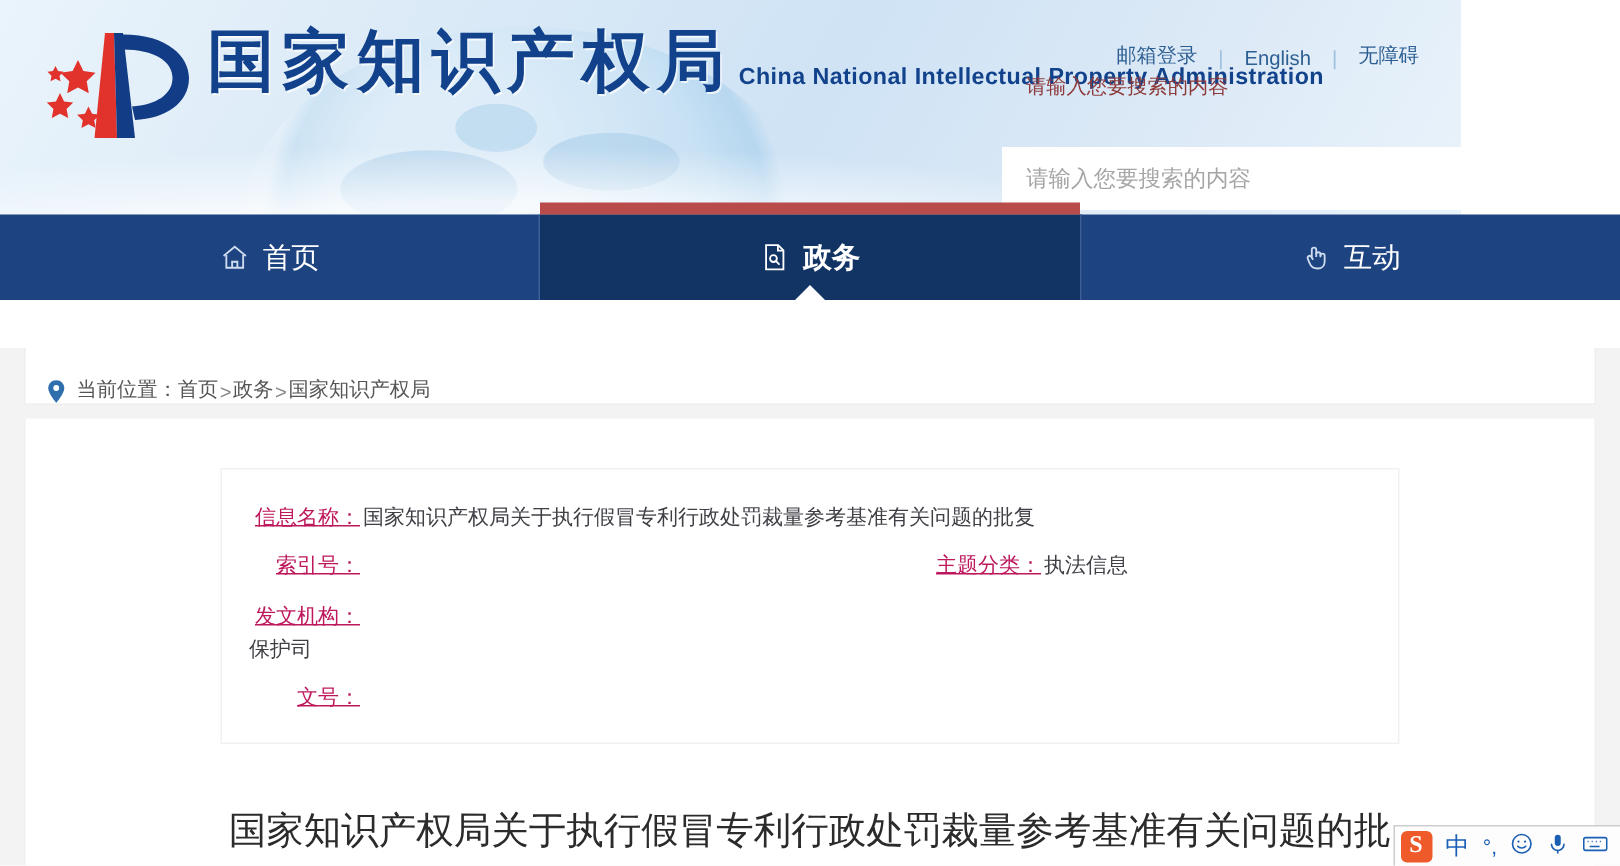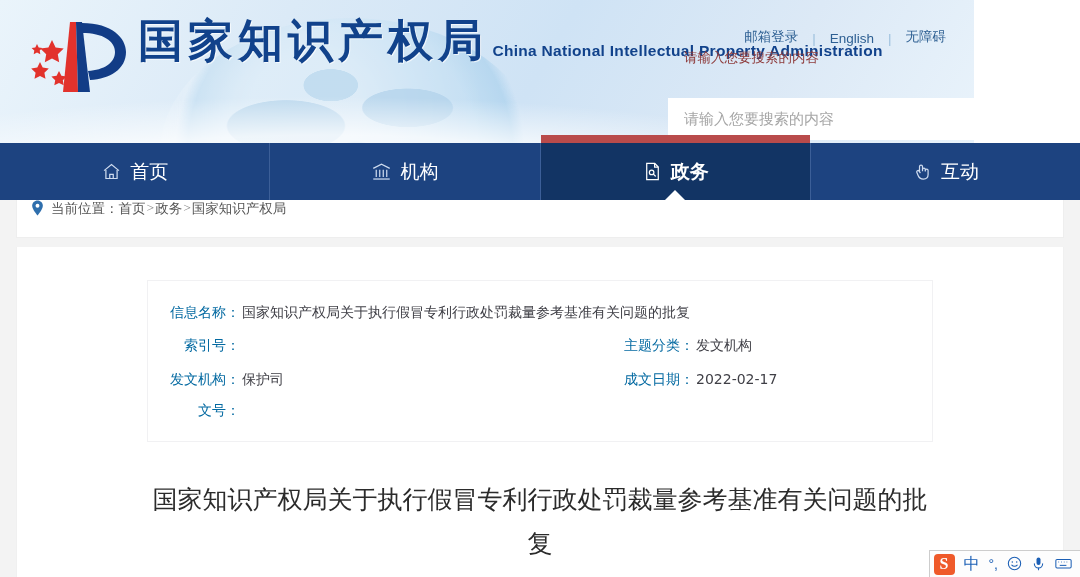--- a/index.html
+++ b/index.html
@@ -167,25 +167,26 @@
     width: 1080px; height: 38px;
     background: #f3f3f3;
     padding: 0 16px;
   }
   .crumb {
     height: 38px;
     background: #fff;
     border-left: 1px solid #eee;
     border-right: 1px solid #eee;
     border-bottom: 1px solid #eee;
-    display: flex; align-items: flex-start;
+    display: flex; align-items: flex-end;
     padding: 0 14px;
     font-size: 13.5px;
     color: #555;
-    font-family: Liberation Serif, serif;
+    font-family: Liberation Sans, sans-serif;
+    margin-top: 32px;
   }
   .crumb .pin { margin-right: 7px; display: inline-flex; }
   .crumb a { color: #555; text-decoration: none; }
   .crumb .gt { color: #888; padding: 0 1px; }
 
   
   .content-outer {
     width: 1080px;
     background: #f3f3f3;
     padding: 9px 16px 0;
@@ -204,26 +205,27 @@
     margin: 0 auto;
     border: 1px solid #f1f1f3;
     padding: 17px 0 15px;
     font-family: "DejaVu Sans", sans-serif;
     font-size: 14px;
     color: #6d6d74;
   }
   .info-row { display: flex; padding: 6px 0; }
   .info-row.full { padding-left: 16px; }
   .info-cell { display: flex; line-height: 22px; }
-  .info-cell.left  { width: 50%; padding-left: 16px; }
+  .info-cell.left  { width: 50%; padding-left: 16px; flex-direction: column; }
   .info-cell.right { width: 50%; padding-left: 78px; }
   .info-label {
-    color: #0369a1;
+    color: #be185d;
     text-align: right;
     white-space: nowrap;
+    text-decoration: underline;
   }
   .info-cell.left .info-label  { width: 76px; }
   .info-cell.right .info-label { width: 76px; }
   .info-value { color: #3f3f46; padding-left: 2px; }
   .info-row.full .info-label { width: 76px; }
 
   .article-title {
     margin: 36px auto 0;
     width: 790px;
     text-align: center;
@@ -326,33 +328,20 @@
     <span class="nav-ico">
       <svg width="21" height="21" viewBox="0 0 24 24" fill="none" stroke="#cfdcef" stroke-width="1.4">
         <path d="M3.5 11 L12 4 L20.5 11"></path>
           <path d="M5.6 10.2 V20 H18.4 V10.2"></path>
         <path d="M10 20 v-4.6 h4 V20"></path>
       </svg>
     </span>
     <span>首页</span>
   </div>
 
-  <div class="nav-item">
-    <span class="nav-ico">
-      <svg width="21" height="21" viewBox="0 0 24 24" fill="none" stroke="#cfdcef" stroke-width="1.4">
-        <path d="M2.6 8.4 L12 3.6 L21.4 8.4"></path>
-          <line x1="2.6" y1="20.6" x2="21.4" y2="20.6"></line>
-        <line x1="6" y1="10" x2="6" y2="18.4"></line>
-          <line x1="10" y1="10" x2="10" y2="18.4"></line>
-        <line x1="14" y1="10" x2="14" y2="18.4"></line>
-          <line x1="18" y1="10" x2="18" y2="18.4"></line>
-      </svg>
-    </span>
-    <span>机构</span>
-  </div>
 
 
   <div class="nav-item active">
     <span class="nav-ico">
       <svg width="21" height="21" viewBox="0 0 24 24" fill="none" stroke="#ffffff" stroke-width="1.4">
         <path d="M5.4 2.8 h9.2 l4 4 v14.4 h-13.2 z"></path>
         <path d="M14.4 2.8 v4.2 h4.2"></path>
         <circle cx="11" cy="13" r="2.6"></circle>
         <line x1="13" y1="15" x2="15.2" y2="17.2" stroke-linecap="round"></line>
       </svg>
@@ -399,32 +388,28 @@
         <span class="info-label">信息名称：</span>
         <span class="info-value">国家知识产权局关于执行假冒专利行政处罚裁量参考基准有关问题的批复</span>
       </div>
 
       <div class="info-row">
         <span class="info-cell left">
           <span class="info-label">索引号：</span>
         </span>
         <span class="info-cell right">
           <span class="info-label">主题分类：</span>
-          <span class="info-value">发文机构</span>
+          <span class="info-value">执法信息</span>
         </span>
       </div>
 
       <div class="info-row">
         <span class="info-cell left">
           <span class="info-label">发文机构：</span>
           <span class="info-value">保护司</span>
-        </span>
-        <span class="info-cell right">
-          <span class="info-label">成文日期：</span>
-          <span class="info-value">2022-02-17</span>
         </span>
       </div>
 
       <div class="info-row full">
         <span class="info-label">文号：</span>
       </div>
     </div>
 
     <h1 class="article-title">国家知识产权局关于执行假冒专利行政处罚裁量参考基准有关问题的批复</h1>
 

